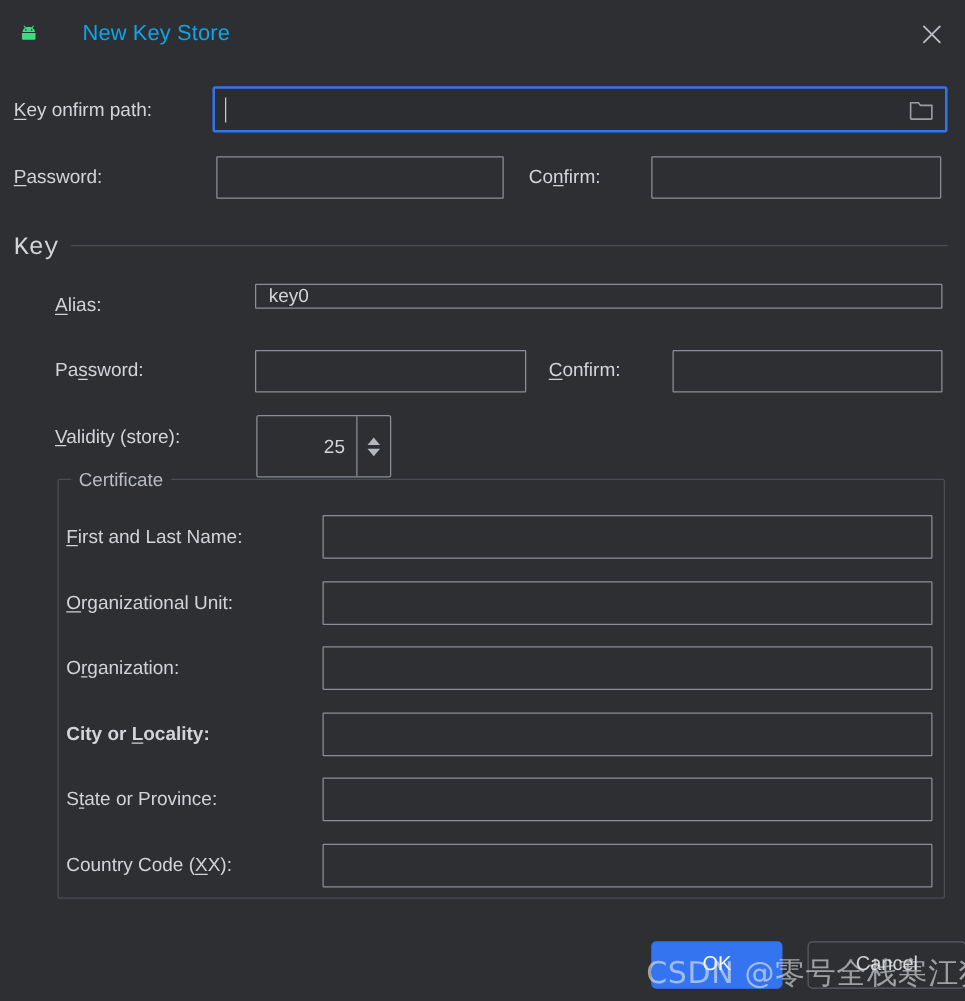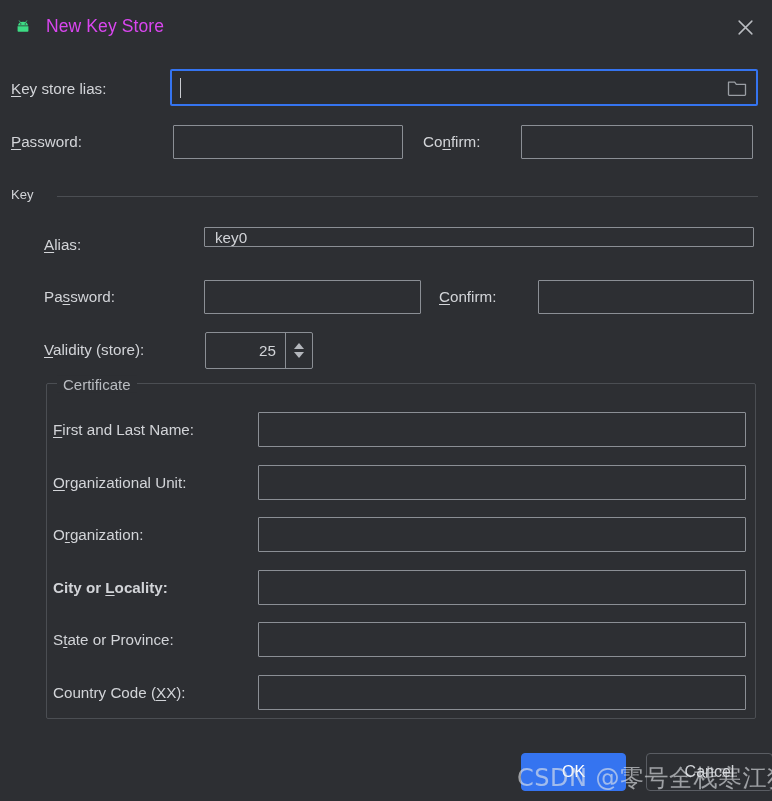--- a/index.html
+++ b/index.html
@@ -24,23 +24,23 @@
     width: 772px; height: 53px;
     display: flex;
     align-items: center;
   }
   .app-icon {
     margin-left: 12px;
     width: 22px; height: 22px;
     display: flex; align-items: center; justify-content: center;
   }
   .title-text {
-    margin-left: 12px;
+    margin-left: 32px;
     font-size: 17.5px;
-    color: #d946ef;
+    color: #0ea5e9;
     letter-spacing: .1px;
   }
   .close-btn {
     position: absolute;
     right: 12px; top: 12px;
     width: 30px; height: 30px;
     display: flex; align-items: center; justify-content: center;
     cursor: pointer;
   }
 
@@ -82,22 +82,23 @@
     right: 8px; top: 50%;
     transform: translateY(-50%);
     width: 22px; height: 22px;
     display: flex; align-items: center; justify-content: center;
     cursor: pointer;
   }
 
   
   .sep-title {
     position: absolute;
-    font-size: 13px;
-    color: #d2d4d8;
+    font-size: 20px;
+    color: #d2d4d8;
+    font-family: Liberation Mono, monospace;
   }
   .sep-line {
     position: absolute;
     height: 1px;
     background: #4b4e53;
   }
 
   
   .spinner {
     position: absolute;
@@ -207,21 +208,21 @@
     </svg>
   </div>
   <div class="title-text">New Key Store</div>
   <div class="close-btn">
     <svg width="17" height="17" viewBox="0 0 16 16">
       <path d="M2 2 L14 14 M14 2 L2 14" stroke="#b9bcc1" stroke-width="1.4" stroke-linecap="round"></path>
     </svg>
   </div>
 </div>
 
-<div class="lbl" style="position:absolute;left:11px;top:80px;"><span class="mn">K</span><span>ey store lias:</span></div>
+<div class="lbl" style="position:absolute;left:11px;top:80px;"><span class="mn">K</span><span>ey onfirm path:</span></div>
 
 <div class="field focused" style="left:170px;top:69px;width:588px;height:37px;">
   <div class="caret"></div>
   <div class="field-text"></div>
   <div class="folder-icon">
     <svg width="20" height="18" viewBox="0 0 20 18">
       <path d="M1.5 3.2h6.2l1.6 2.1h9.2v10.3a.7.7 0 0 1-.7.7H2.2a.7.7 0 0 1-.7-.7z" fill="none" stroke="#9a9ea4" stroke-width="1.3" stroke-linejoin="round"></path>
     </svg>
   </div>
 </div>
@@ -254,21 +255,21 @@
 </div>
 
 <div class="lbl" style="position:absolute;left:439px;top:288px;"><span class="mn">C</span><span>onfirm:</span></div>
 
 <div class="field" style="left:538px;top:280px;width:216px;height:34px;">
   <div class="field-text"></div>
 </div>
 
 <div class="lbl" style="position:absolute;left:44px;top:341px;"><span class="mn">V</span><span>alidity (store):</span></div>
 
-<div class="spinner" style="left:205px;top:332px;width:108px;height:37px;padding-left:27px;">
+<div class="spinner" style="left:205px;top:332px;width:108px;height:50px;padding-left:27px;">
   <div class="spinner-val">25</div>
   <div class="spinner-btns">
     <div class="tri-up"></div>
     <div class="tri-down"></div>
   </div>
 </div>
 
 <div class="groupbox" style="left:46px;top:383px;width:710px;height:336px;"></div>
 <div class="group-legend" style="left:57px;top:384px;transform:translateY(-50%);">Certificate</div>
 

